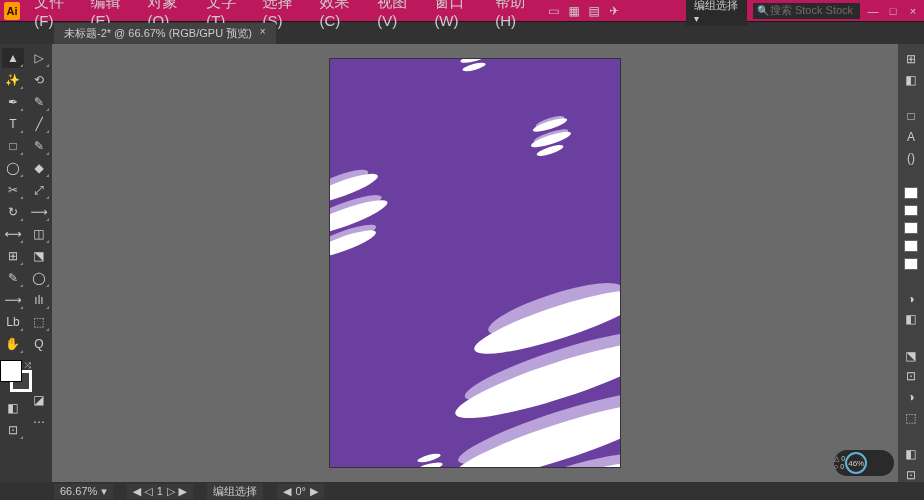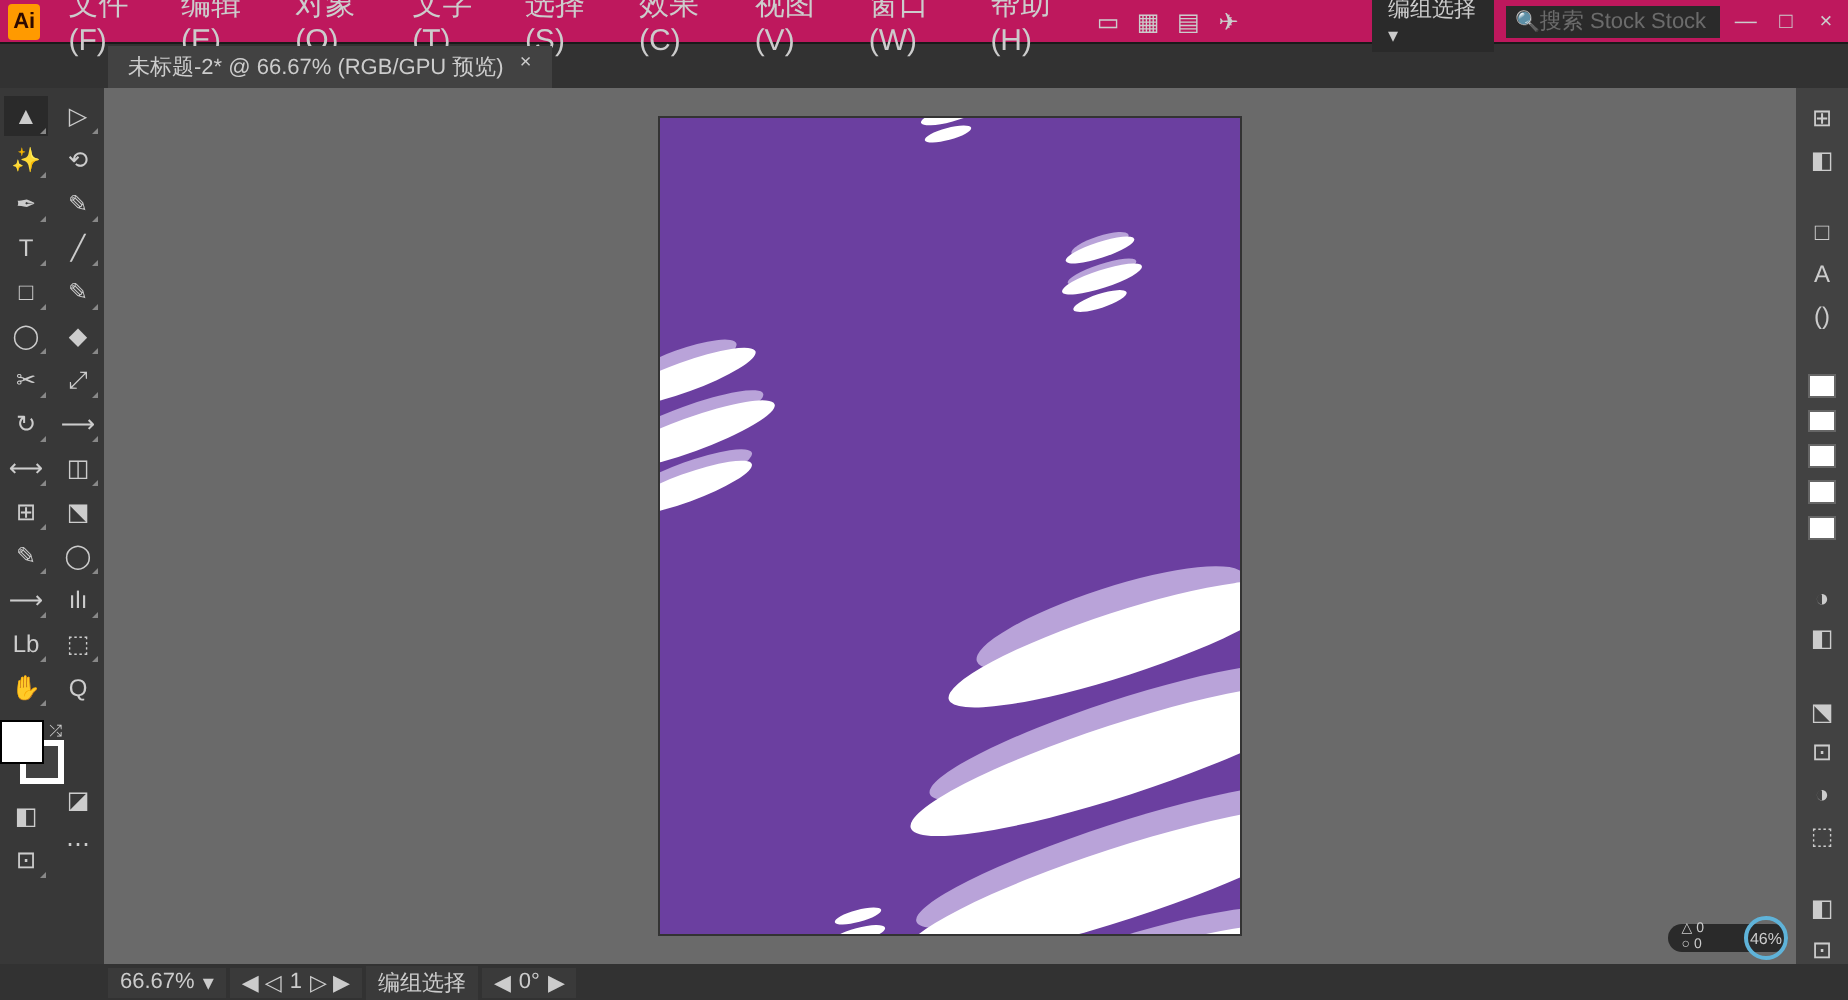--- a/index.html
+++ b/index.html
@@ -26,23 +26,23 @@
 .fs-stroke{position:absolute;width:22px;height:22px;background:#424242;border:3px solid #fff;right:0;bottom:0}
 .swap-ico{position:absolute;right:1px;top:1px;font-size:8px}
 .canvas-area{flex:1;background:#6a6a6a;display:flex;align-items:center;justify-content:center;overflow:hidden;position:relative}
 .artboard{width:290px;height:408px;background:#6b3fa0;position:relative;overflow:hidden;box-shadow:0 0 0 1px #333}
 .sphere{position:absolute;border-radius:50%}
 .stripe{position:absolute;background:#fff;border-radius:50%}
 .stripe.sh{background:#b9a3d9}
 .right-rail{width:26px;background:#424242;display:flex;flex-direction:column;align-items:center;padding-top:8px;gap:6px}
 .rail-ico{width:18px;height:18px;display:flex;align-items:center;justify-content:center;font-size:12px;cursor:pointer}
 .swatch{width:14px;height:14px;background:#fff;border:1px solid #666}
-.statusbar{position:absolute;bottom:0;left:0;right:0;height:18px;background:#323232;display:flex;align-items:center;padding:0 54px;gap:2px;font-size:10px;color:#aaa}
+.statusbar{position:absolute;bottom:0;left:0;right:0;height:18px;background:#323232;display:flex;align-items:center;padding:0 54px;gap:14px;font-size:10px;color:#aaa}
 .status-seg{background:#3a3a3a;padding:1px 6px;display:flex;align-items:center;gap:4px}
-.perf-ind{position:absolute;right:30px;bottom:24px;width:60px;height:14px;background:#2a2a2a;border-radius:13px;display:flex;align-items:center;justify-content:flex-end;gap:20px}
+.perf-ind{position:absolute;right:30px;bottom:24px;width:60px;height:26px;background:#2a2a2a;border-radius:13px;display:flex;align-items:center;justify-content:flex-start;gap:0}
 .perf-circle{width:22px;height:22px;border:2px solid #5fb3d9;border-radius:50%;display:flex;align-items:center;justify-content:center;font-size:8px}
 .gap{height:12px}
 </style>
 </head>
 <body>
 
 <div class="menubar">
   <div class="app-icon">Ai</div>
   <div class="menu-item">文件(F)</div>
   <div class="menu-item">编辑(E)</div>

